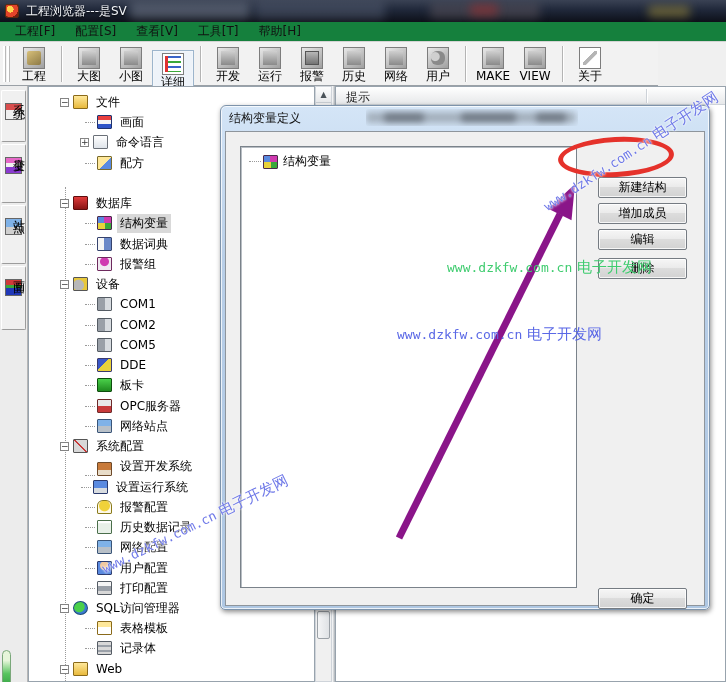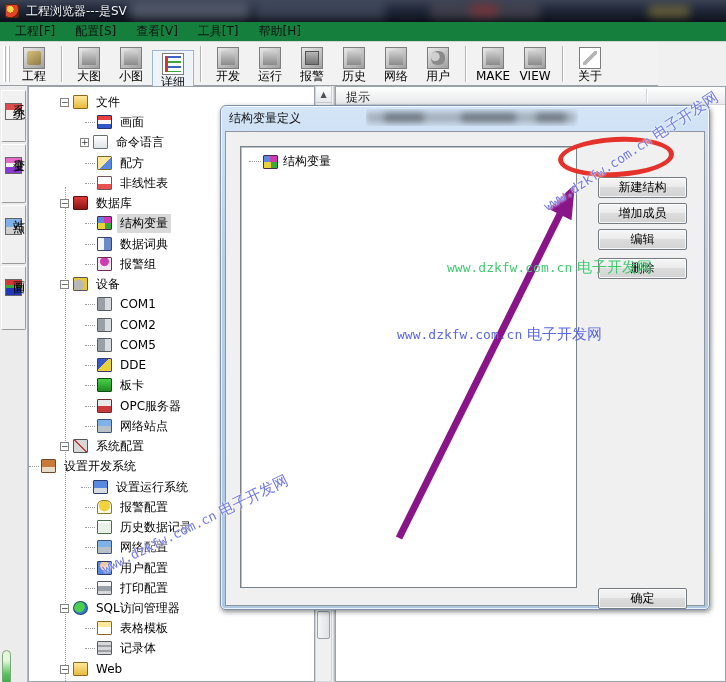--- a/index.html
+++ b/index.html
@@ -244,25 +244,20 @@
       <div class="trow" style="top: 45px; padding-left: 51px;">
         <div class="exp">+</div>
         <div class="ticon ic-script"></div>
         <div class="tl">命令语言</div>
       </div>
       <div class="trow" style="top: 66px; padding-left: 56px;">
         <div class="stub"></div>
         <div class="ticon ic-recipe"></div>
         <div class="tl">配方</div>
       </div>
-      <div class="trow" style="top: 86px; padding-left: 56px;">
-        <div class="stub"></div>
-        <div class="ticon ic-nonlinear"></div>
-        <div class="tl">非线性表</div>
-      </div>
       <div class="trow" style="top: 106px; padding-left: 31px;">
         <div class="exp">−</div>
         <div class="ticon ic-database"></div>
         <div class="tl">数据库</div>
       </div>
       <div class="trow selected" style="top: 126px; padding-left: 56px;">
         <div class="stub"></div>
         <div class="ticon ic-struct"></div>
         <div class="tl">结构变量</div>
       </div>
@@ -314,21 +309,21 @@
       <div class="trow" style="top: 329px; padding-left: 56px;">
         <div class="stub"></div>
         <div class="ticon ic-netstation"></div>
         <div class="tl">网络站点</div>
       </div>
       <div class="trow" style="top: 349px; padding-left: 31px;">
         <div class="exp">−</div>
         <div class="ticon ic-tools"></div>
         <div class="tl">系统配置</div>
       </div>
-      <div class="trow" style="top: 369px; ">
+      <div class="trow" style="top: 369px; padding-left: 56px; align-items: flex-end;">
         <div class="stub"></div>
         <div class="ticon ic-devsys"></div>
         <div class="tl">设置开发系统</div>
       </div>
       <div class="trow" style="top: 390px; padding-left: 52px;">
         <div class="stub"></div>
         <div class="ticon ic-runsys"></div>
         <div class="tl">设置运行系统</div>
       </div>
       <div class="trow" style="top: 410px; padding-left: 56px;">

